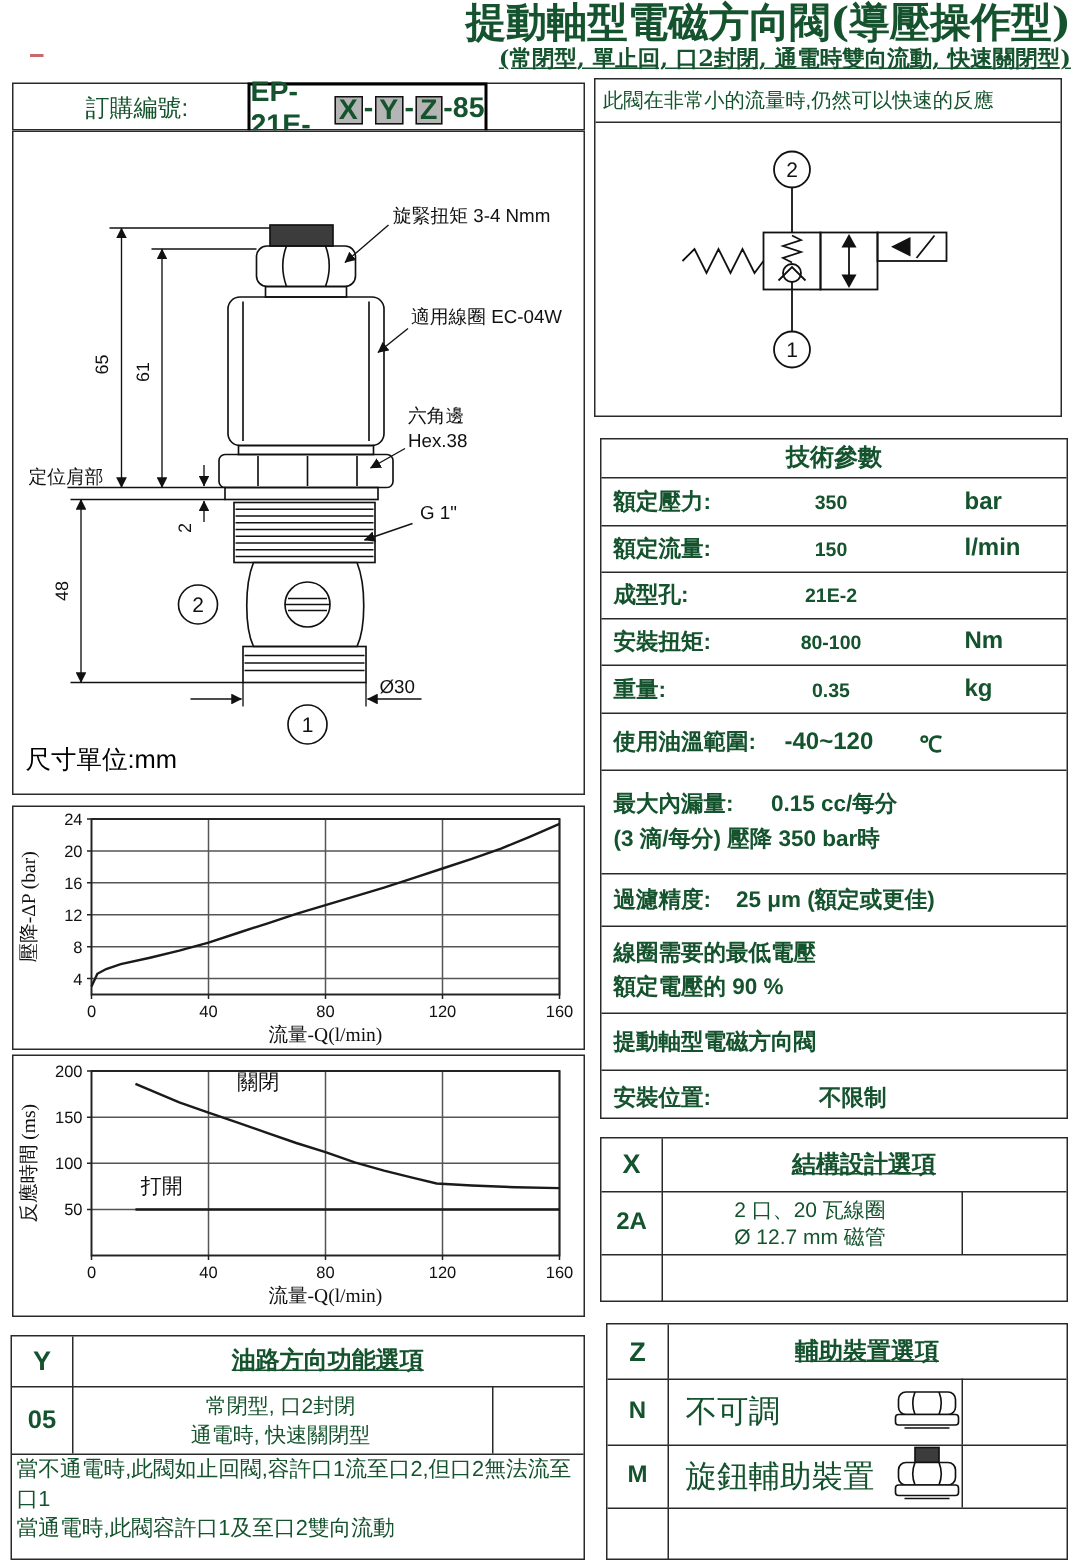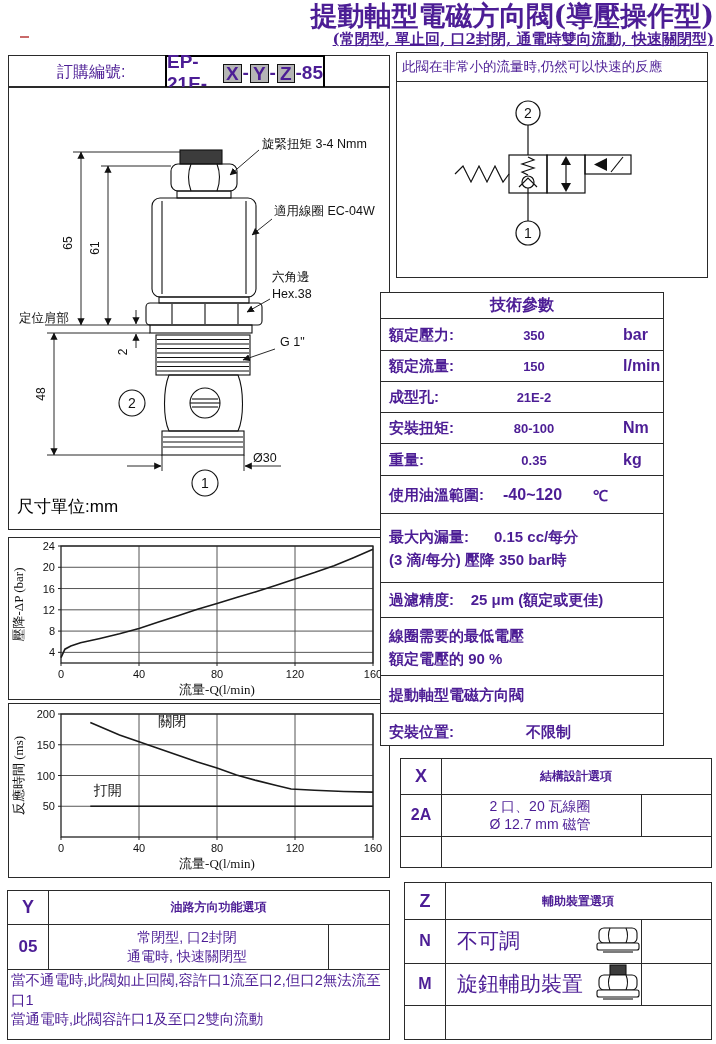--- a/index.html
+++ b/index.html
@@ -1,17 +1,17 @@
 <!DOCTYPE html>
 <html><head>
 <meta charset="utf-8">
 <style>
   html,body{margin:0;padding:0;background:#e8e8e8;}
   .page{position:relative;width:716px;height:1044px;background:#ffffff;overflow:hidden;
-        font-family:"Liberation Sans",sans-serif;color:#4c1d95;}
+        font-family:"Liberation Sans",sans-serif;color:#14532d;}
   .box{position:absolute;border:1px solid #2a2a2a;background:#fff;box-sizing:border-box;}
   .abs{position:absolute;box-sizing:border-box;}
   .pre{white-space:pre;}
   
   .title{position:absolute;top:2px;right:2px;text-align:right;font-family:"DejaVu Serif",serif;}
   .title h1{margin:0;font-size:27px;font-weight:bold;line-height:1.05;}
   .title .sub{font-size:15px;font-weight:bold;text-decoration:underline;margin-top:0px;}
   .artifact{position:absolute;left:20px;top:36px;width:9px;height:2px;background:#c96a6a;}
   
   .order-label{position:absolute;left:48px;top:6px;font-size:16px;}
@@ -24,21 +24,21 @@
   .prow .lab{position:absolute;left:8px;top:50%;transform:translateY(-50%);}
   .prow .val{position:absolute;left:88px;width:130px;text-align:center;top:50%;transform:translateY(-50%);font-size:13px;}
   .prow .unit{position:absolute;left:242px;top:50%;transform:translateY(-50%);font-size:16px;}
   .prow.head{font-weight:bold;text-align:center;font-size:16px;display:flex;align-items:center;justify-content:center;}
   .prow .ml{position:absolute;left:8px;right:4px;font-size:15px;line-height:1.55;top:50%;transform:translateY(-50%);}
   
   .trow{position:absolute;left:0;right:0;border-bottom:1px solid #2a2a2a;}
   .codecell{position:absolute;left:0;top:0;bottom:0;width:40px;border-right:1px solid #2a2a2a;
             display:flex;align-items:center;justify-content:center;font-weight:bold;font-size:18px;}
   .ttl{position:absolute;left:40px;right:0;top:0;bottom:0;display:flex;align-items:center;justify-content:center;
-       font-weight:bold;font-size:12px;}
+       font-weight:bold;font-size:16px;text-decoration:underline;}
   .midcell{position:absolute;top:0;bottom:0;display:flex;flex-direction:column;align-items:center;justify-content:center;
            font-size:14px;line-height:1.3;}
   .rdiv{position:absolute;top:0;bottom:0;border-left:1px solid #2a2a2a;}
   .note-lines{position:absolute;left:3px;right:3px;top:2px;font-size:14.5px;line-height:1.35;}
   .rowlabel{position:absolute;left:52px;top:50%;transform:translateY(-50%);font-size:21px;}
   svg text{font-family:"Liberation Sans",sans-serif;}
   .tick{font-size:11px;fill:#111;}
   .axlabel{font-size:13px;fill:#111;font-family:"Liberation Serif",serif;}
   .curvelabel{font-size:14px;fill:#111;}
   .dimtxt{font-size:12px;fill:#111;}
@@ -269,21 +269,21 @@
       <g fill="#111">
         <polygon points="164,82 169,73 174,82"></polygon>
         <polygon points="164,100 169,109 174,100"></polygon>
         <polygon points="210,75 210,88 197,81.5"></polygon>
       </g>
       <text class="porttxt" x="131" y="35" text-anchor="middle">2</text>
       <text class="porttxt" x="131" y="155" text-anchor="middle">1</text>
     </svg>
   </div>
 
-  <div class="box" style="left:380px;top:292px;width:284px;height:454px;">
+  <div class="box" style="left:400px;top:292px;width:312px;height:454px;">
     <div class="prow head" style="height:25px;">技術參數</div>
     <div class="prow" style="height:31px;">
       <span class="lab">額定壓力:</span>
       <span class="val">350</span>
       <span class="unit">bar</span>
     </div>
     <div class="prow" style="height:30px;">
       <span class="lab">額定流量:</span>
       <span class="val">150</span>
       <span class="unit">l/min</span>

